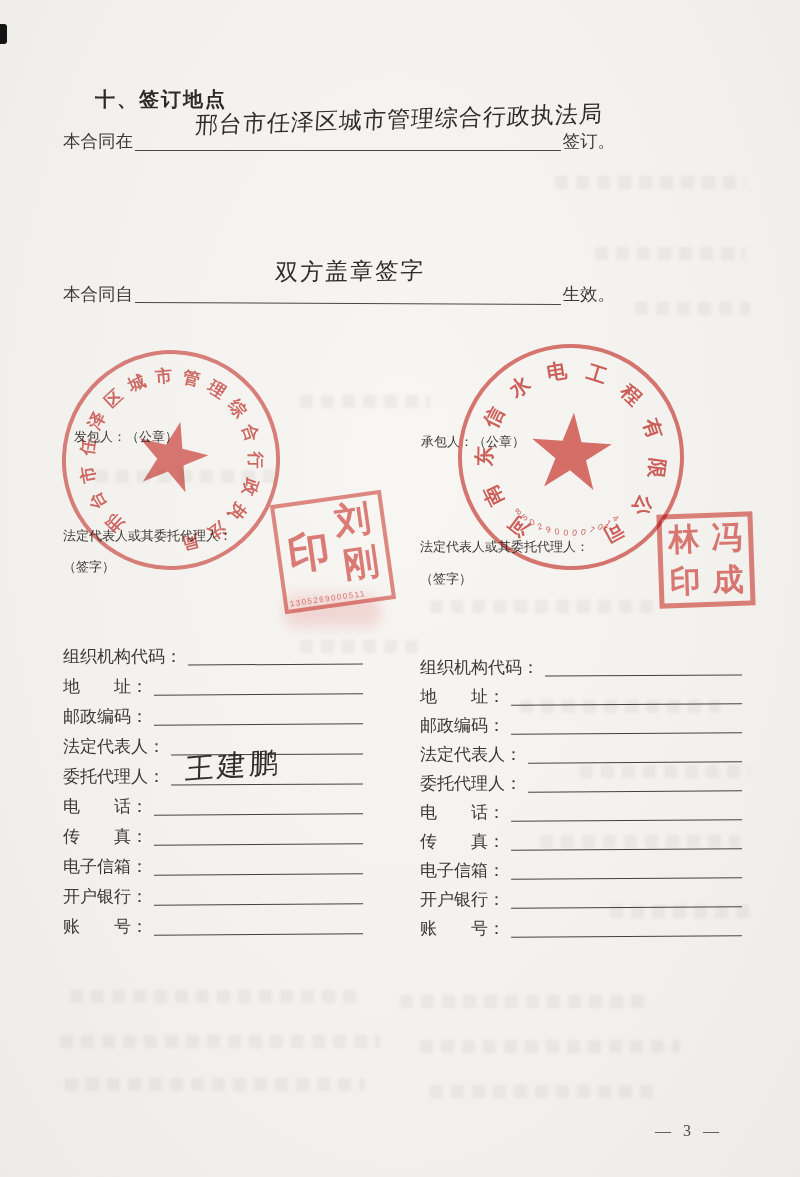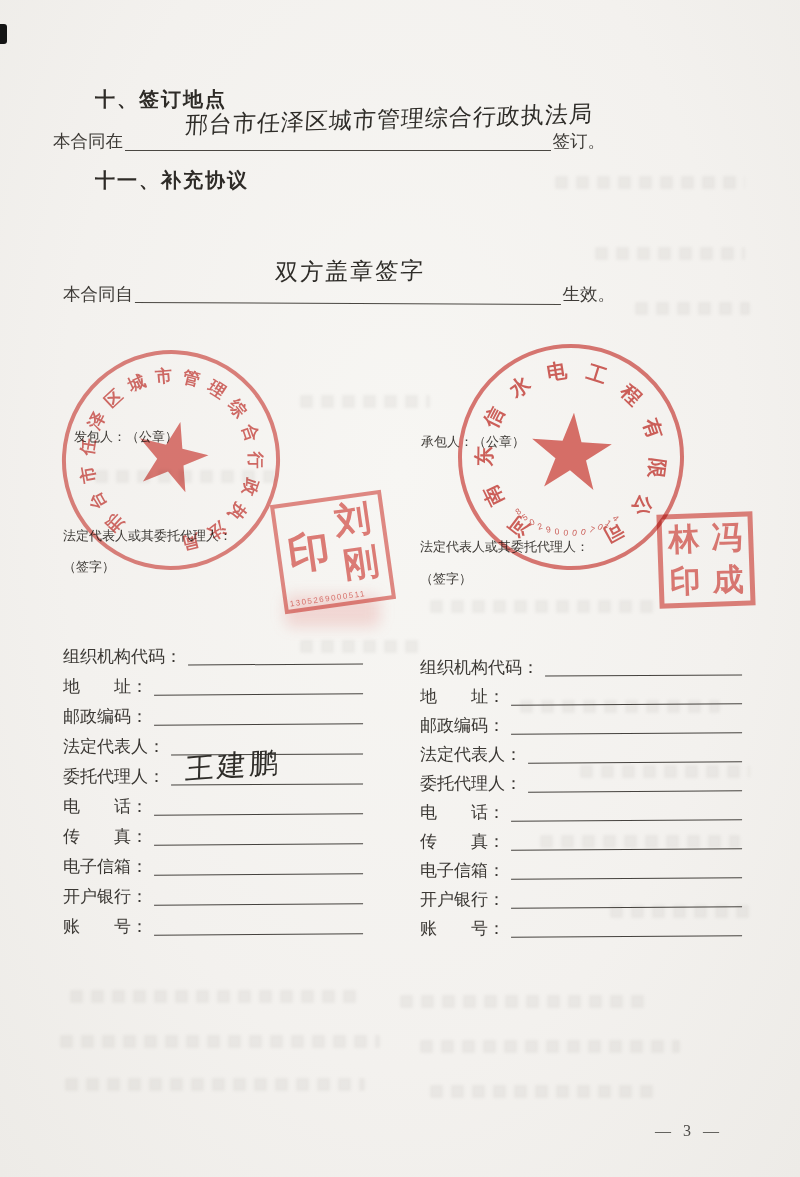--- a/index.html
+++ b/index.html
@@ -77,29 +77,28 @@
   <div class="bleed" style="left:540px;top:835px;width:200px"></div>
   <div class="bleed" style="left:610px;top:905px;width:140px"></div>
   <div class="bleed" style="left:70px;top:990px;width:290px"></div>
   <div class="bleed" style="left:400px;top:995px;width:250px"></div>
   <div class="bleed" style="left:60px;top:1035px;width:320px"></div>
   <div class="bleed" style="left:420px;top:1040px;width:260px"></div>
   <div class="bleed" style="left:65px;top:1078px;width:300px"></div>
   <div class="bleed" style="left:430px;top:1085px;width:230px"></div>
 
   <div class="abs heading" style="left:95px;top:86px">十、签订地点</div>
-  <div class="abs fillrow" style="left:53px;top:128px;width:552px">
+  <div class="abs fillrow" style="left:63px;top:128px;width:552px">
     <span class="prefix">本合同在</span>
     <span class="fillline">
       <span class="hand hand-loc">邢台市任泽区城市管理综合行政执法局</span>
     </span>
     <span class="suffix">签订。</span>
   </div>
 
-  <div class="abs heading" style="left:95px;top:167px">十一、补充协议</div>
 
   <div class="abs fillrow" style="left:63px;top:281px;width:552px">
     <span class="prefix">本合同自</span>
     <span class="fillline" style="transform:rotate(0.3deg)">
       <span class="hand hand-eff">双方盖章签字</span>
     </span>
     <span class="suffix">生效。</span>
   </div>
 
 

